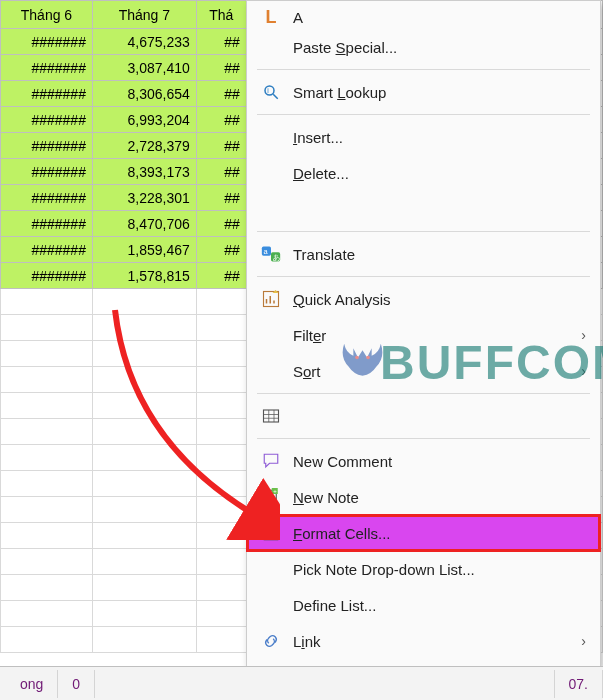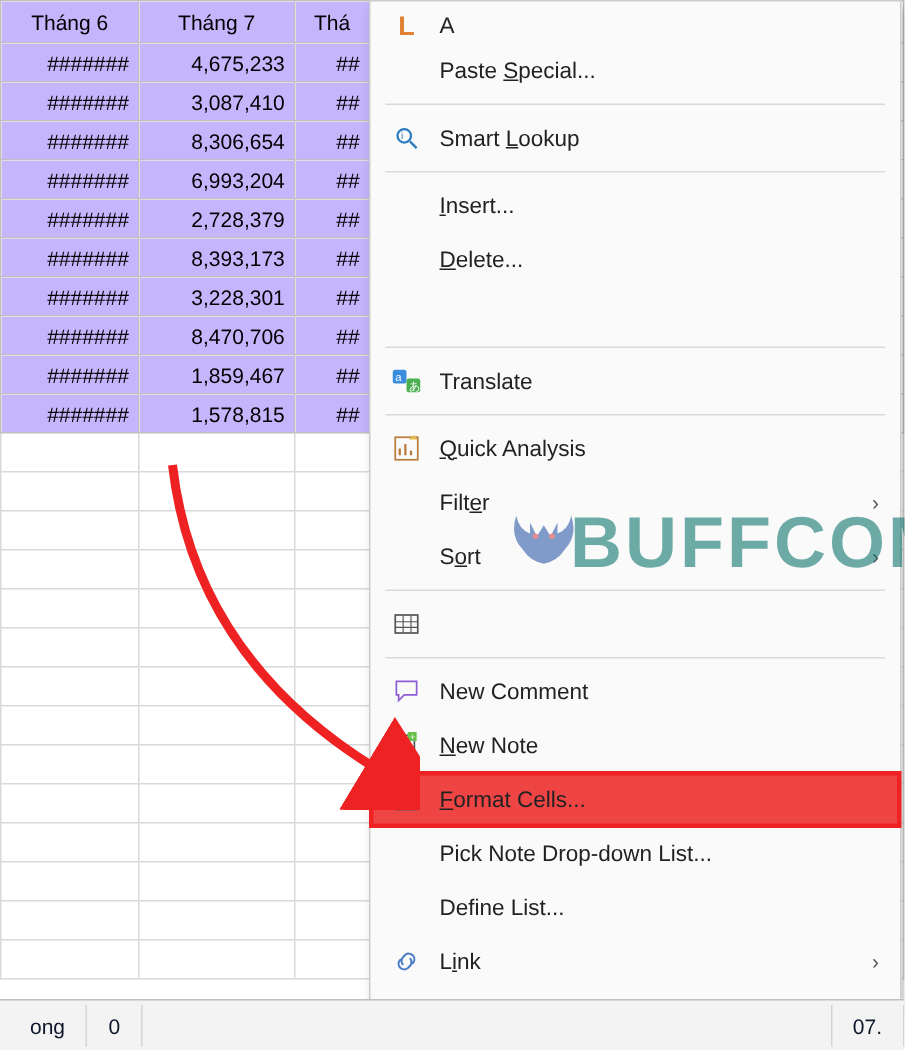--- a/index.html
+++ b/index.html
@@ -27,21 +27,21 @@
     white-space: nowrap;
     overflow: hidden;
   }
   .sheet th {
     text-align: center;
     background: #fff;
     font-weight: normal;
     height: 28px;
   }
   .sheet td.sel, .sheet th.sel {
-    background: #c4b5fd;
+    background: #bef264;
   }
   .col0 { width: 92px; }
   .col1 { width: 104px; }
   .col2 { width: 50px; }
   .colR { width: 357px; }
   .empty-row td { border-left:1px solid #d9d9d9;border-right:1px solid #d9d9d9;border-top:none;border-bottom:1px solid #d9d9d9;height:26px; }
   .context-menu {
     position: absolute;
     top: 0;
     left: 246px;
@@ -53,21 +53,21 @@
     font-size: 15px;
   }
   .menu-item {
     display: flex;
     align-items: center;
     height: 36px;
     padding: 0 14px 0 8px;
     cursor: default;
     position: relative;
   }
-  .menu-item.highlighted { outline: 3px solid #e22; outline-offset:-2px; background:#ef4444;}
+  .menu-item.highlighted { outline: 3px solid #e22; outline-offset:-2px; background:#d946ef;}
   .mi-icon {
     width: 32px;
     height: 100%;
     display: flex;
     align-items: center;
     justify-content: center;
     font-size: 18px;
     color: #555;
     margin-right: 6px;
   }
@@ -85,21 +85,21 @@
     border-top: 1px solid #bfbfbf;
     background: #f3f3f3;
     display: flex;
     align-items: center;
     font-size: 14px;
     padding-left: 6px;
   }
   .tab {
     padding: 6px 14px;
     border-right: 1px solid #d4d4d4;
-    color: #0f172a;
+    color: #701a75;
   }
   svg.arrow {
     position: absolute;
     left: 100px;
     top: 300px;
     width: 180px;
     height: 240px;
     pointer-events: none;
   }
   .watermark {

